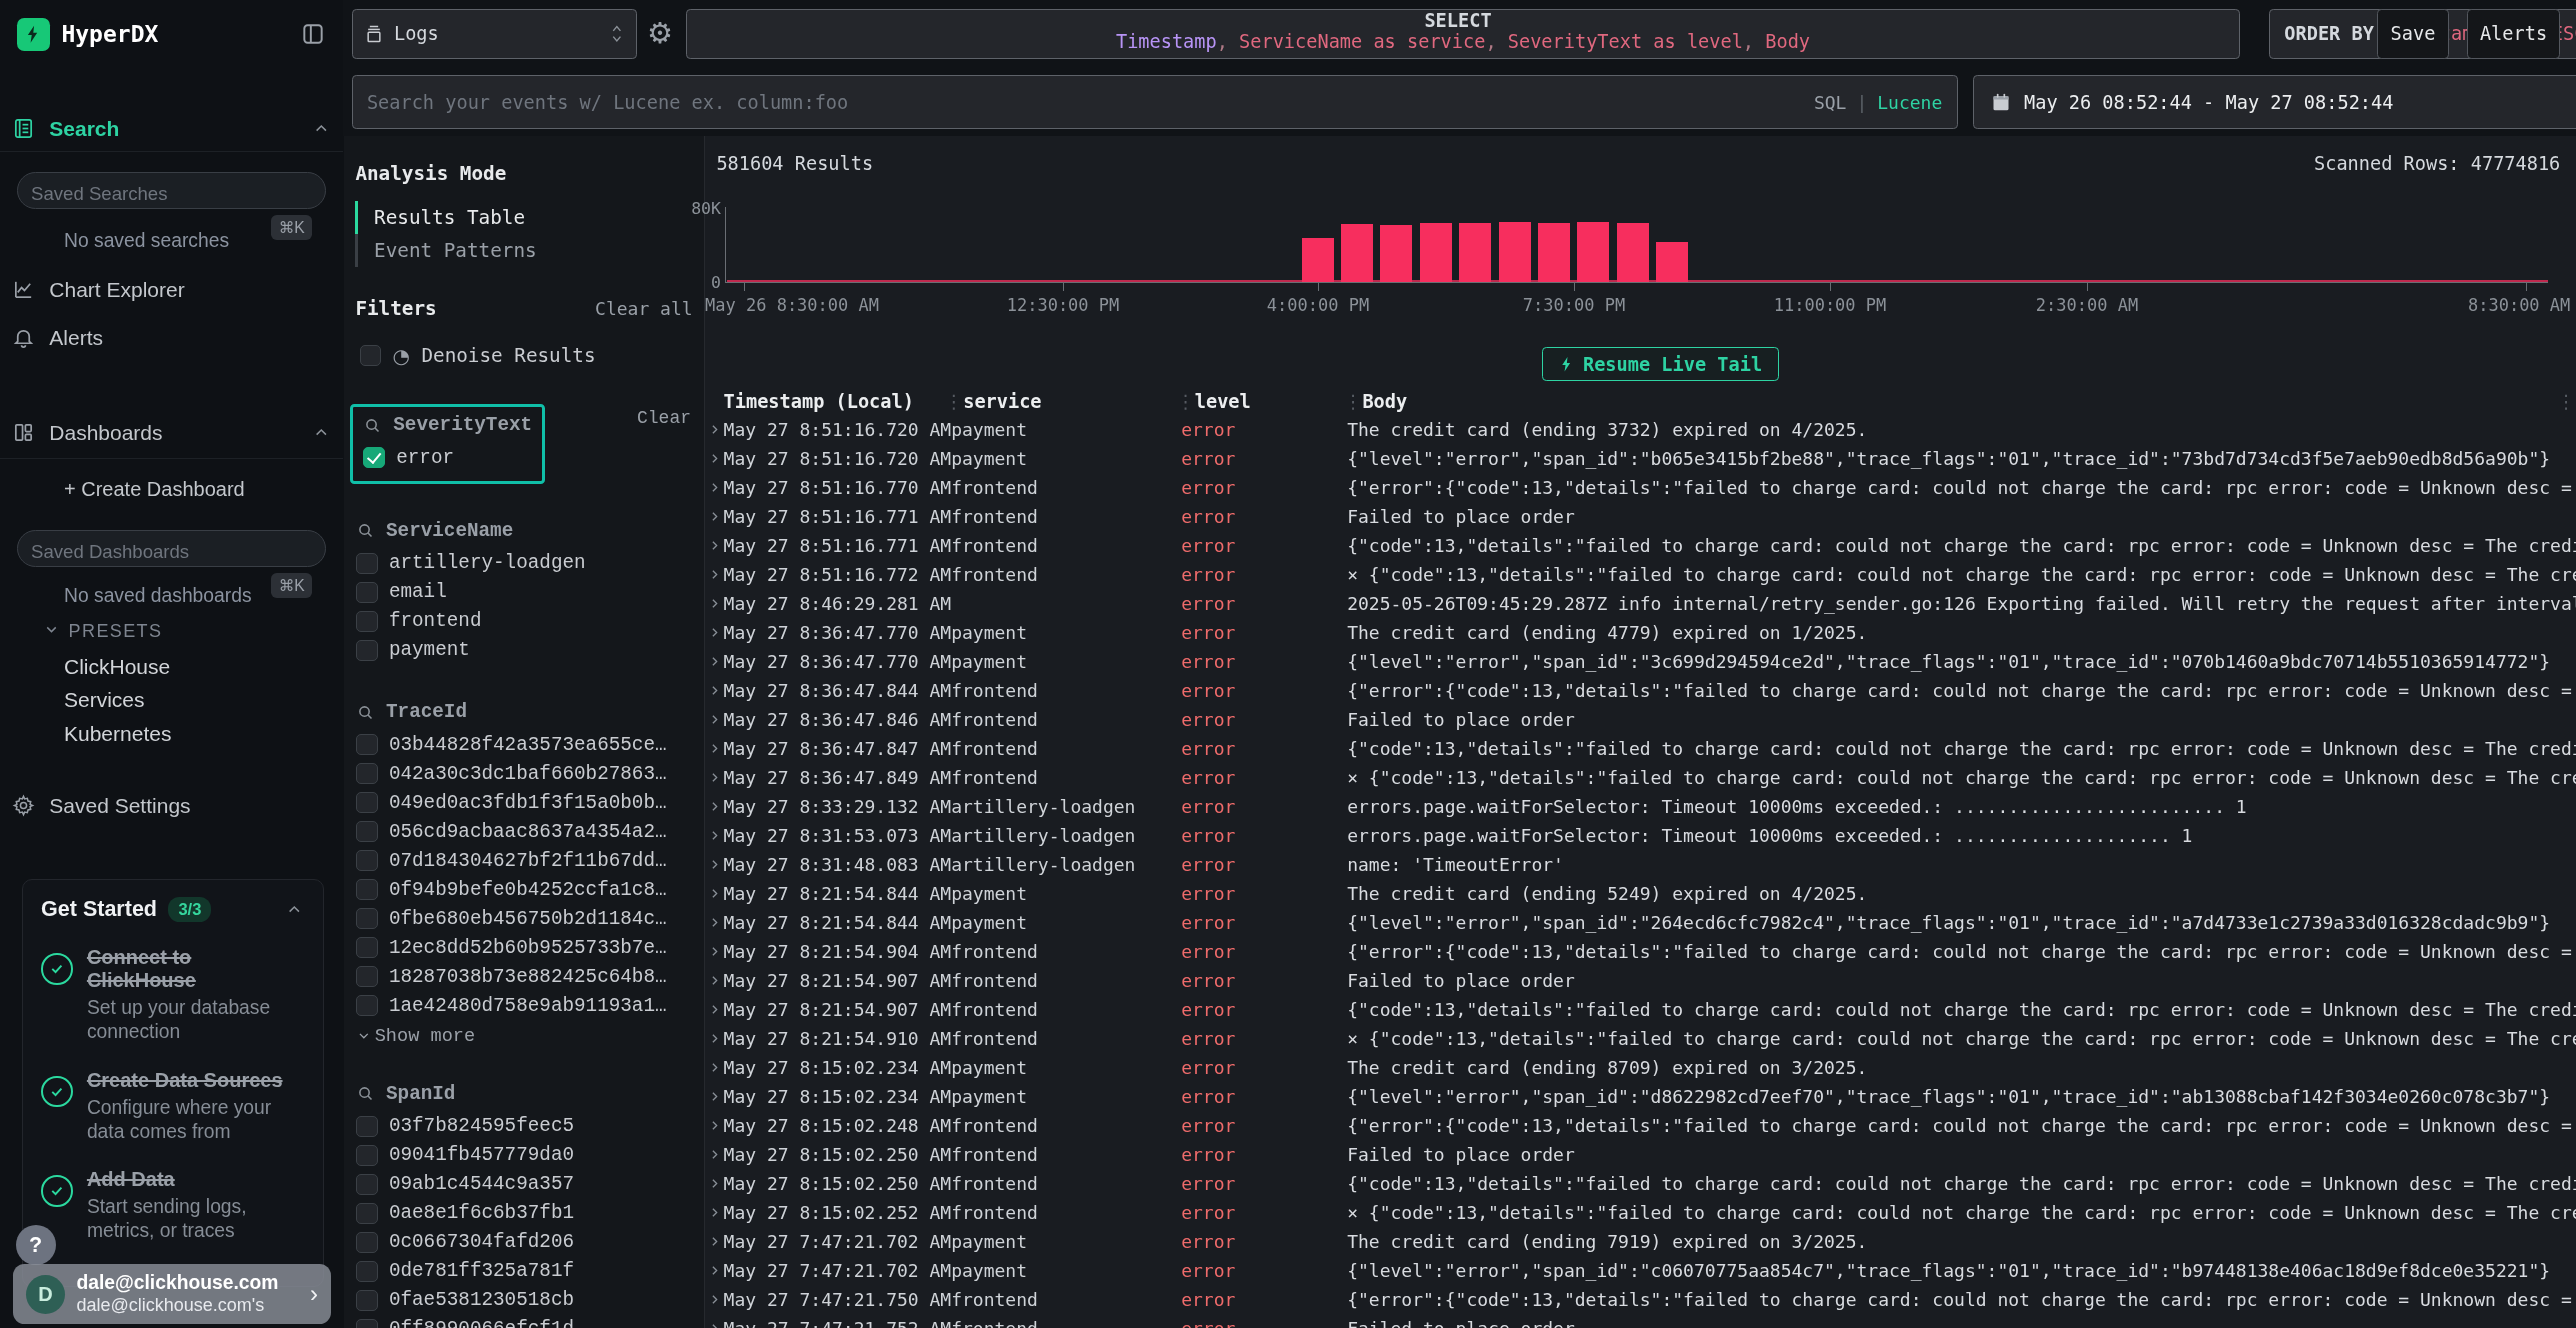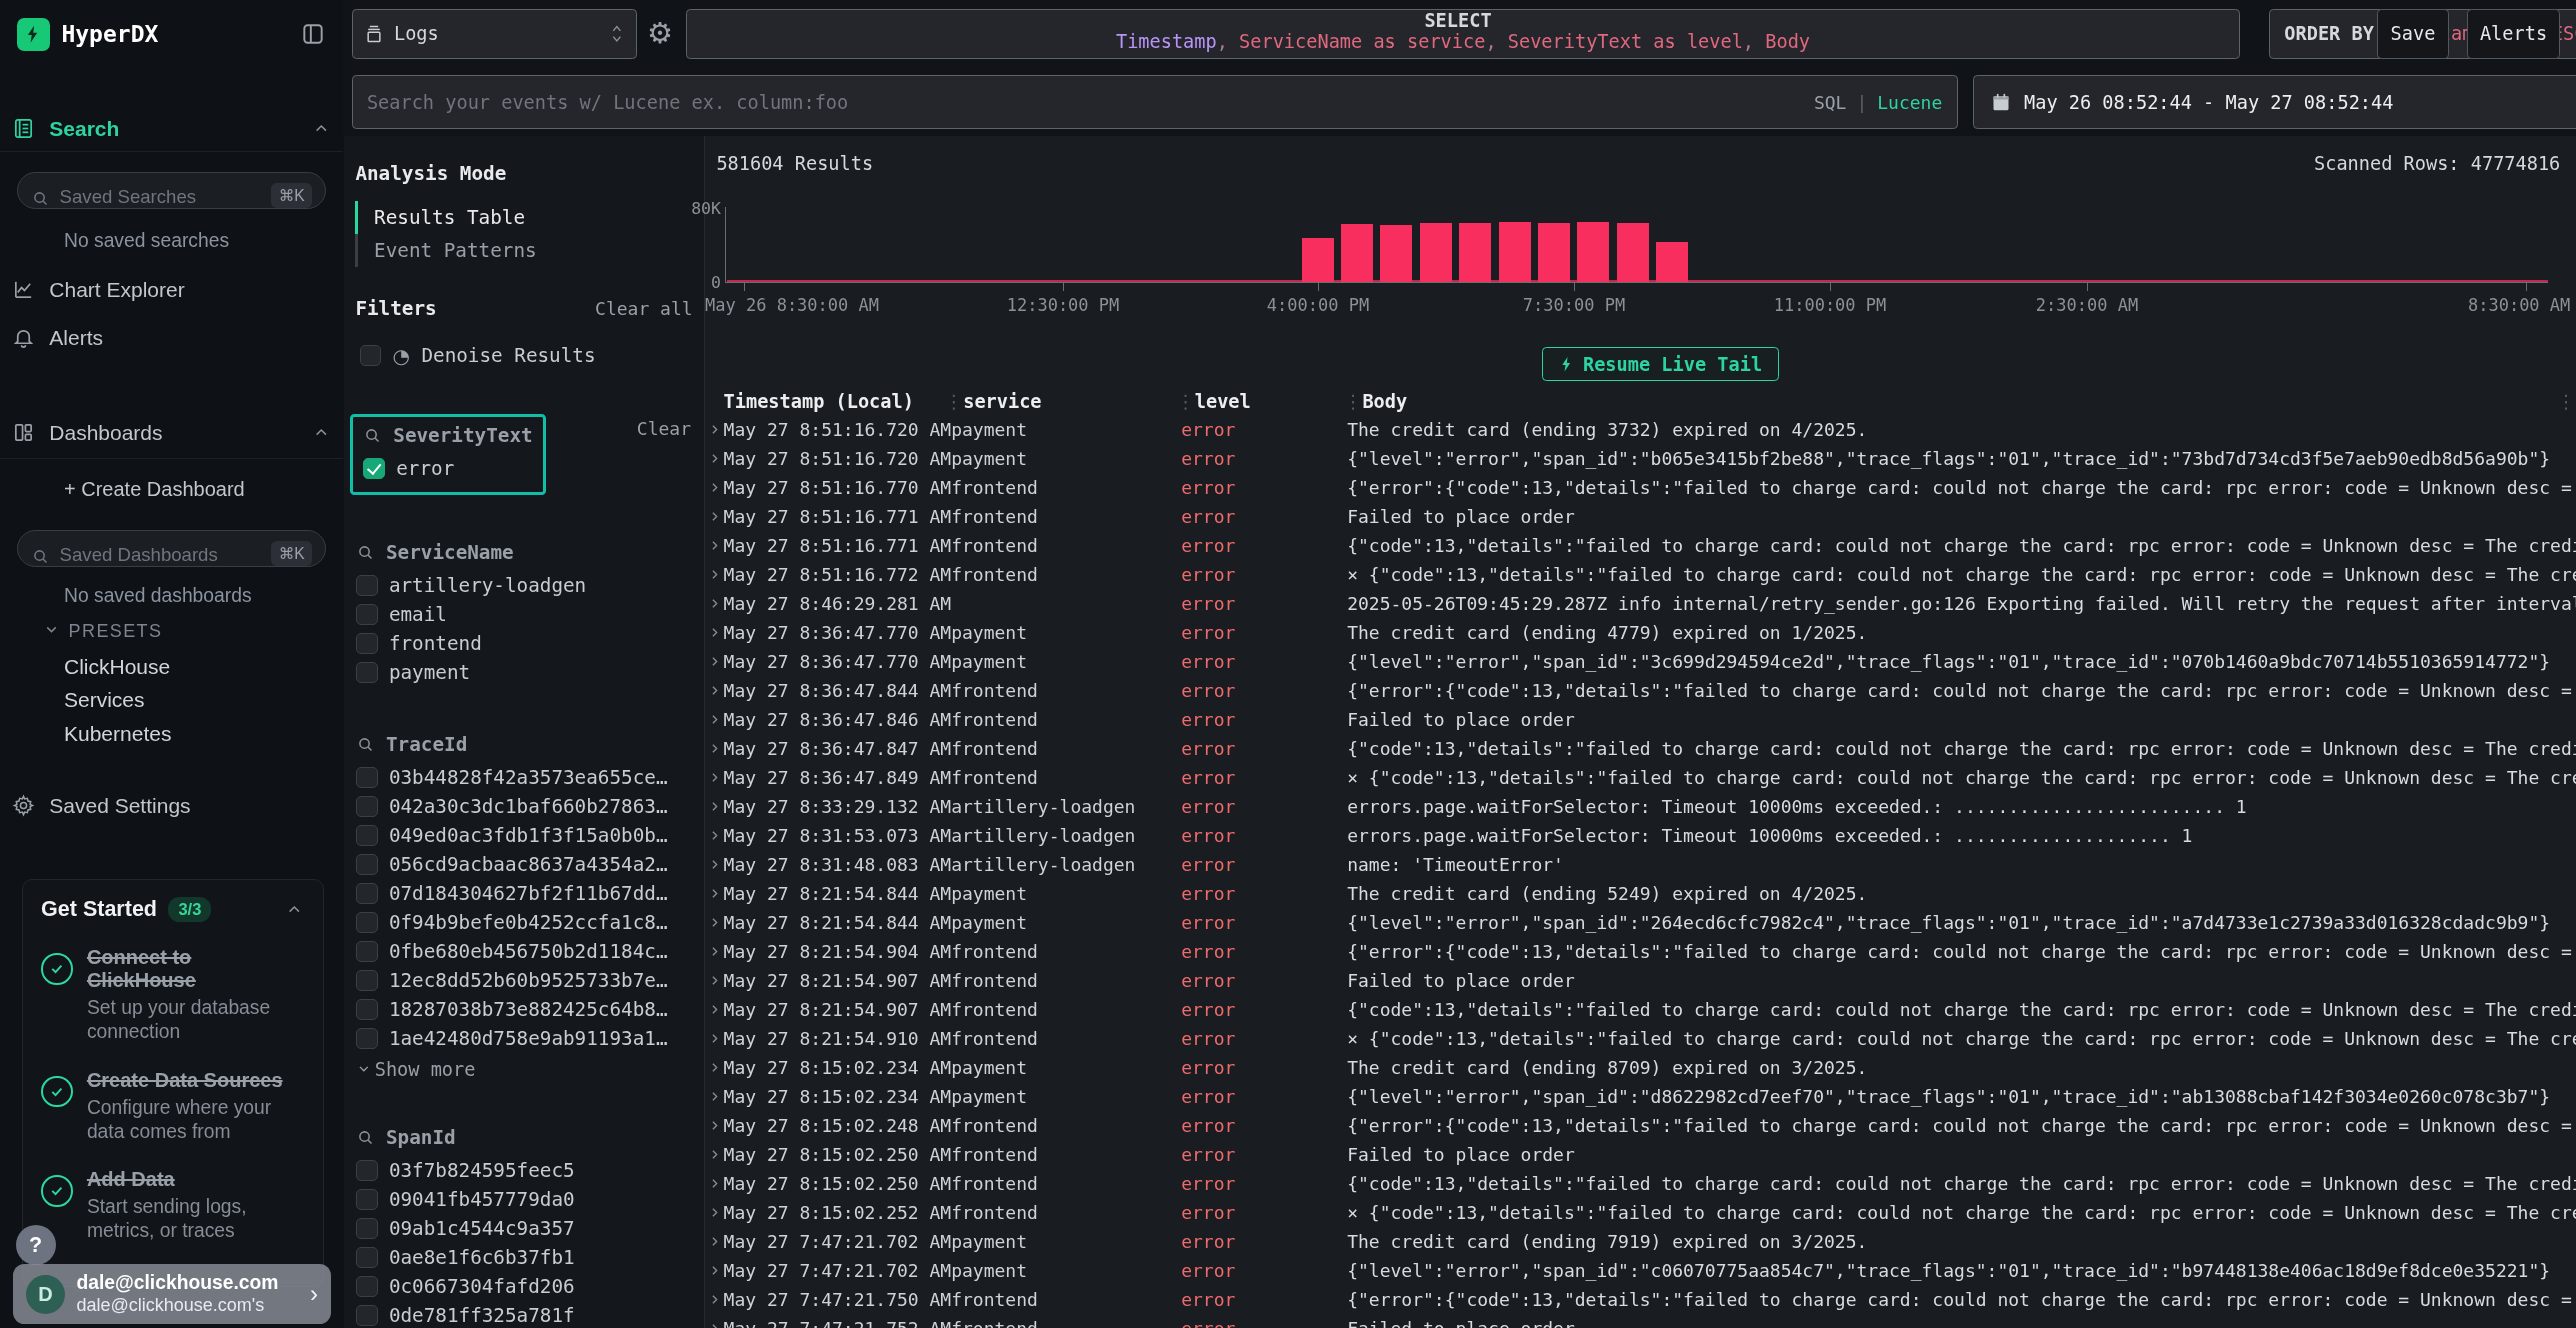--- a/index.html
+++ b/index.html
@@ -35,21 +35,21 @@
   #sidebar { position:absolute; left:0; top:0; width:377px; height:1328px; background:#0e1115; border-right:0.7px solid #23262b; }
   #logo-row { position:absolute; left:0; top:0; width:343px; height:68px; display:flex; align-items:center; padding:0 17px; }
   #logo-mark { width:33px; height:33px; background:#17c877; border-radius:7.2px; display:flex; align-items:center; justify-content:center; }
   #logo-text { margin-left:11.4px; font-family:"DejaVu Sans Mono", monospace; font-weight:bold; font-size:23px; color:#fff; }
   #collapse-btn { margin-left:auto; cursor:pointer; }
   .side-item { display:flex; align-items:center; gap:14.3px; padding:0 12px; height:43px; font-size:21px; color:#c3c7cc; cursor:pointer; }
   #side-search-item { position:absolute; top:107px; left:0; width:343px; color:#2ed3a3; font-weight:bold; }
   #side-search-item .chev { margin-left:auto; color:#8b9198; }
   .side-divider { position:absolute; left:0; width:343px; border-top:0.7px solid #1d2126; }
   .pill-input { position:absolute; left:17px; width:309px; height:37px; border-radius:18.6px; background:#1b1f24;
-                border:1.4px solid #393e45; display:flex; align-items:flex-end; padding:0 13px; gap:10px; }
+                border:1.4px solid #393e45; display:flex; align-items:flex-start; padding:0 13px; gap:10px;flex-direction:column; }
   .pill-input .ph { color:#6f757e; font-size:18.6px; }
   .kbd-badge { margin-left:auto; background:#2c3036; border-radius:5.7px; padding:2.9px 7.2px; font-size:15.7px; color:#9ba1a9; }
   .side-note { position:absolute; left:64px; font-size:19.3px; color:#8b93a0; }
   .nav-item { position:absolute; left:0; width:343px; }
   .nav-item .chev { margin-left:auto; color:#8b9198; }
   .side-sub { position:absolute; left:64px; font-size:20px; color:#c3c7cc; cursor:pointer; }
   #presets-row { position:absolute; left:43px; font-size:18px; color:#7e8590; letter-spacing:1.4px; display:flex; gap:8.6px; cursor:pointer; }
   .preset-item { position:absolute; left:64px; font-size:21px; color:#d2d5d9; cursor:pointer; }
   #team-settings { position:absolute; top:784px; left:0; width:343px; }
 
@@ -83,21 +83,21 @@
               font-size:19.3px; color:#9aa0a8; cursor:pointer; }
   .mode-row.active { border-left-color:#2bd99f; color:#e8eaec; }
   #filters-row { display:flex; align-items:baseline; margin:30px 11.4px 0 11.4px; }
   #clear-all { margin-left:auto; font-size:18px; color:#9aa0a8; cursor:pointer; }
   #denoise-row { display:flex; align-items:center; gap:11.4px; margin:24px 0 0 15.7px; font-size:19.3px; color:#c9ccd1; }
   .cbox { width:21.5px; height:21.5px; border-radius:5px; background:#23262b; border:1.4px solid #3b4046; flex:0 0 21.5px; cursor:pointer; }
   .cbox.checked { background:#17a878; border-color:#17a878; position:relative; }
   .cbox.checked::after { content:""; position:absolute; left:5.7px; top:2.1px; width:6.4px; height:11.4px;
                          border:solid #fff; border-width:0 2.9px 2.9px 0; transform:rotate(40deg); }
   .denoise-glyph { font-family:"DejaVu Sans", sans-serif; color:#9aa0a8; font-size:20px; }
-  .fgroup { position:relative; margin-top:46px; padding-left:12px; }
+  .fgroup { position:relative; margin-top:36px; padding-left:12px;font-family:Liberation Mono, monospace; }
   .fgroup-head { display:flex; align-items:center; gap:11.4px; font-size:19.3px; font-weight:bold; color:#9aa0a8; }
   .fgroup-clear { position:absolute; right:13px; top:4.3px; font-size:18px; color:#9aa0a8; font-weight:normal; cursor:pointer; }
   .fitem { display:flex; align-items:center; gap:11.4px; height:29px; font-size:19.3px; color:#c9ccd1; white-space:nowrap; cursor:pointer; }
   .fitems { margin-top:7.2px; }
   .hlbox { border:3.6px solid #10bfa8; border-radius:4.3px; padding:7.2px 10px 8.6px 10px; margin-left:-5.7px; width:max-content; max-width:236px; }
   .show-more { display:flex; align-items:center; gap:3px; font-size:18.6px; color:#9aa0a8; margin-top:5.7px; cursor:pointer; }
 
   
   #main { position:absolute; left:705px; top:136px; width:1871px; height:1192px; background:#191c21; }
   #results-count { position:absolute; left:11.4px; top:17px; font-size:18.6px; color:#d5d9de; }

